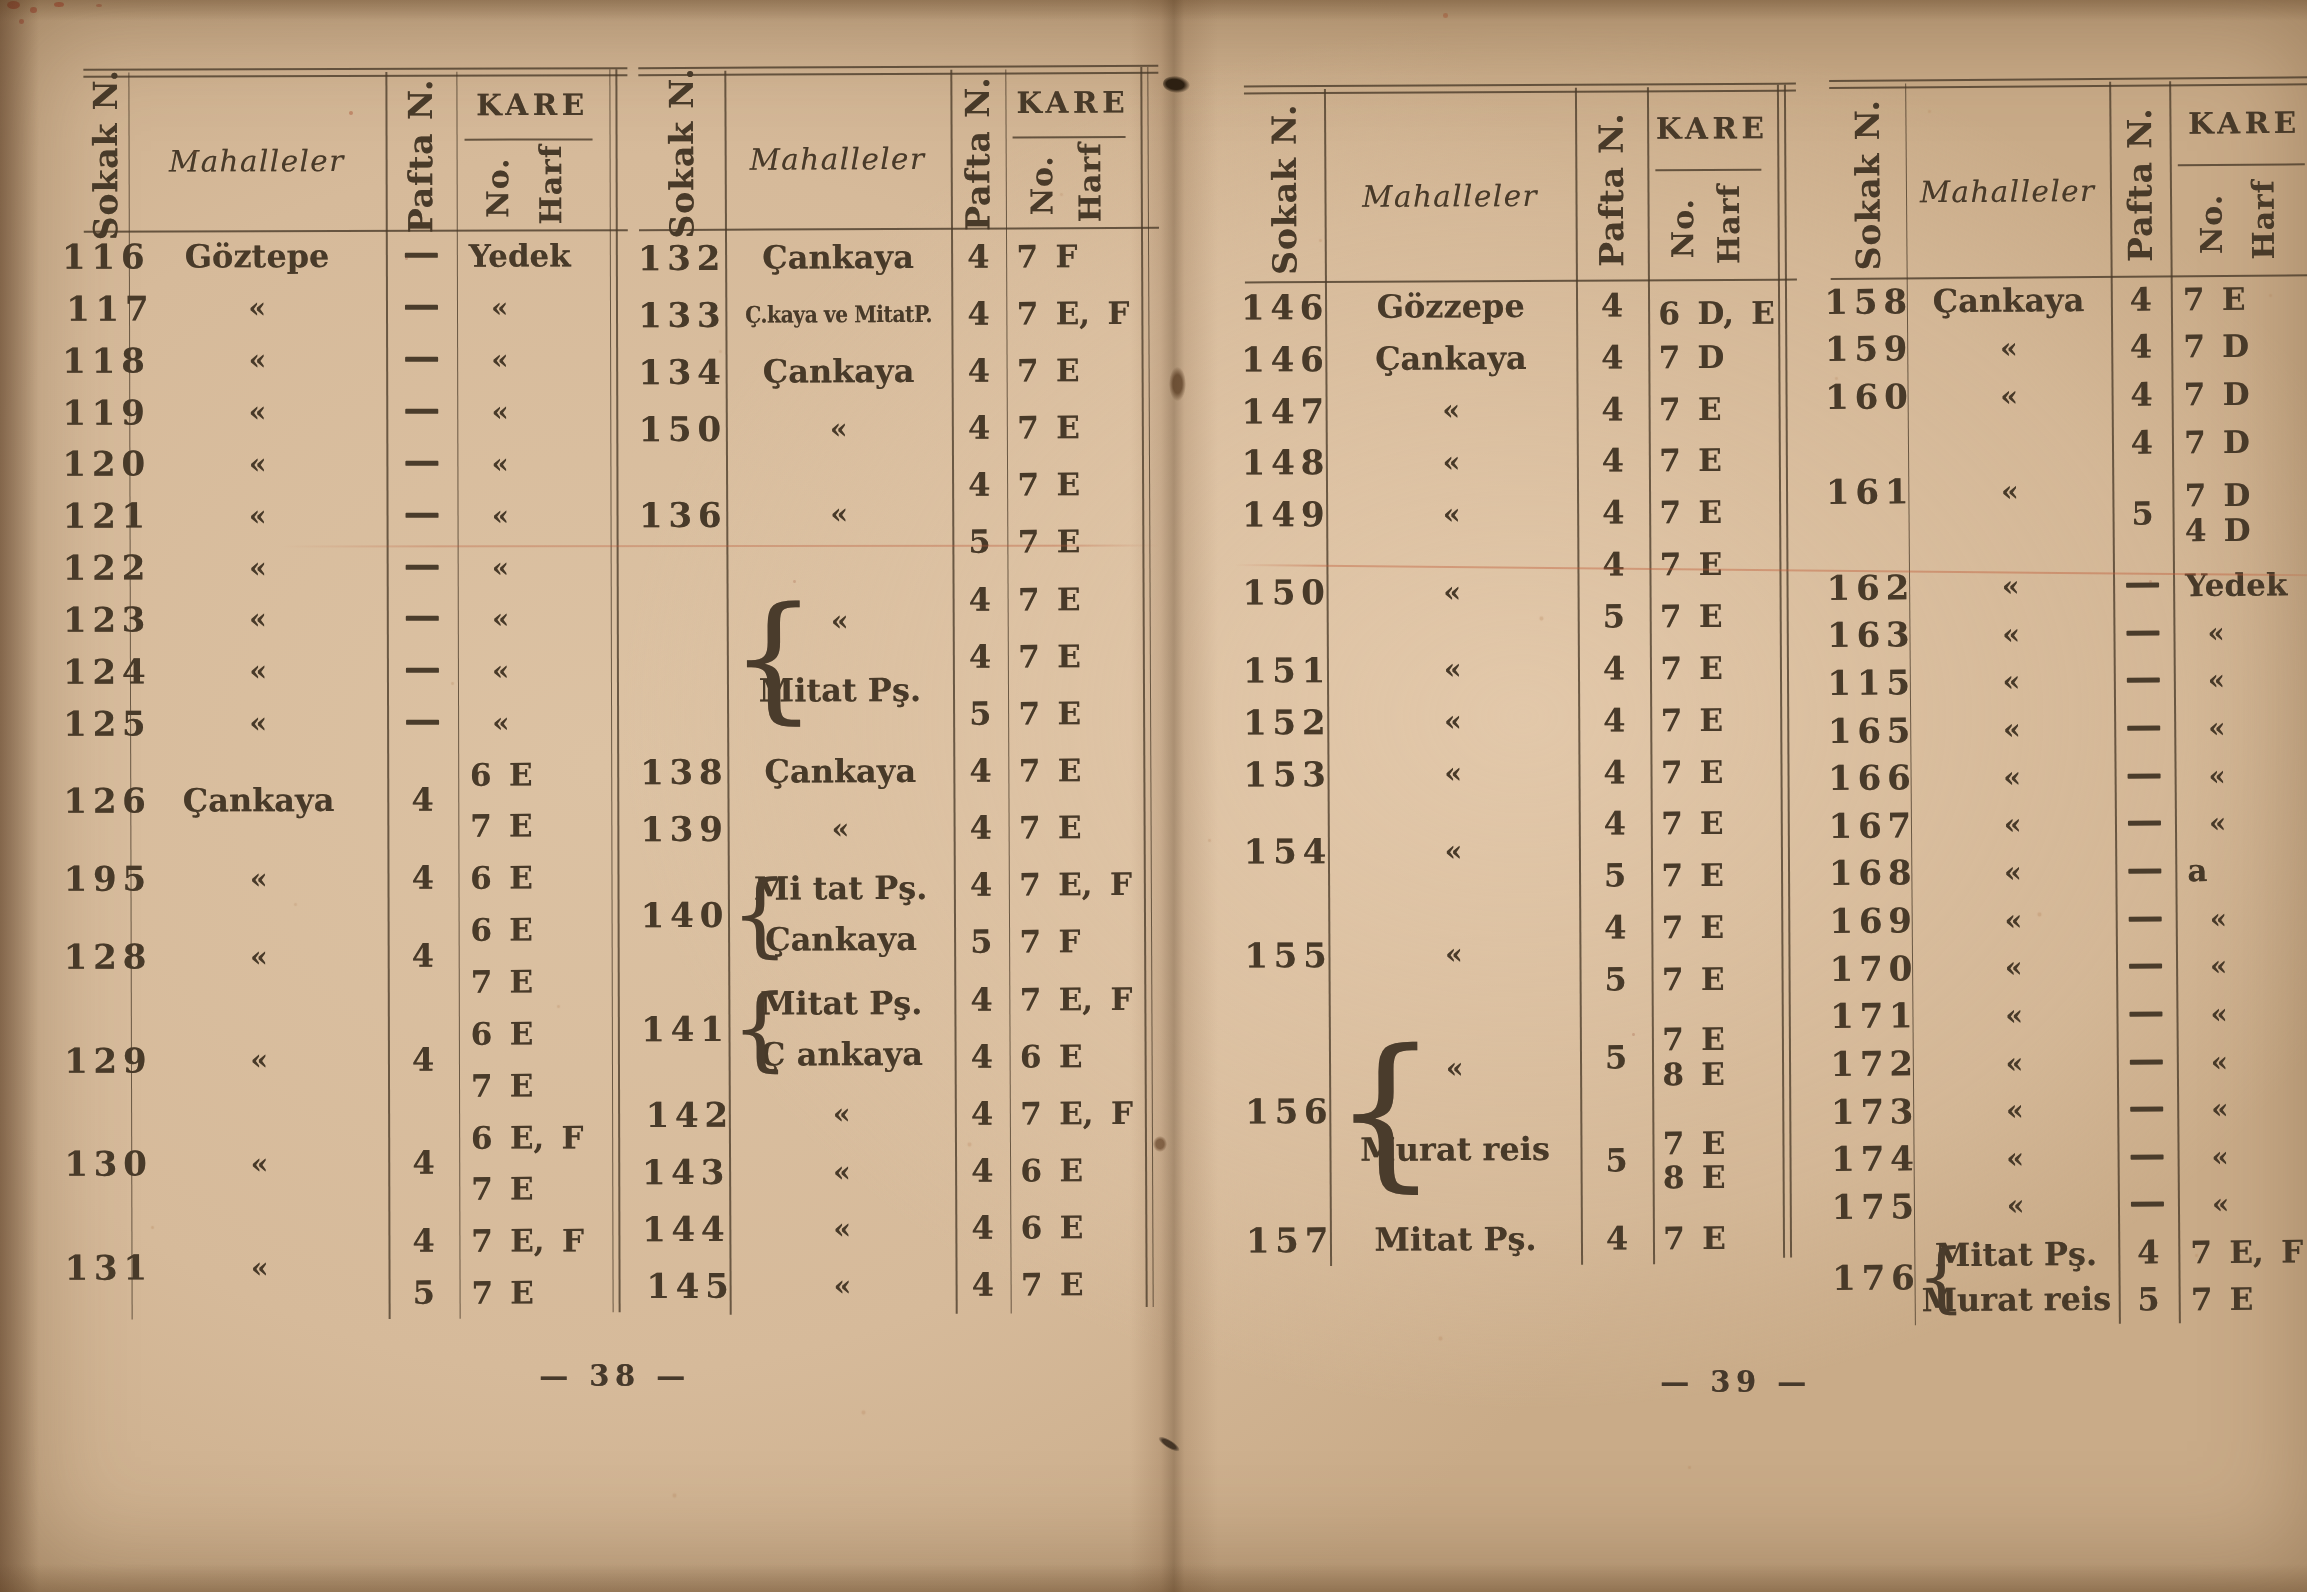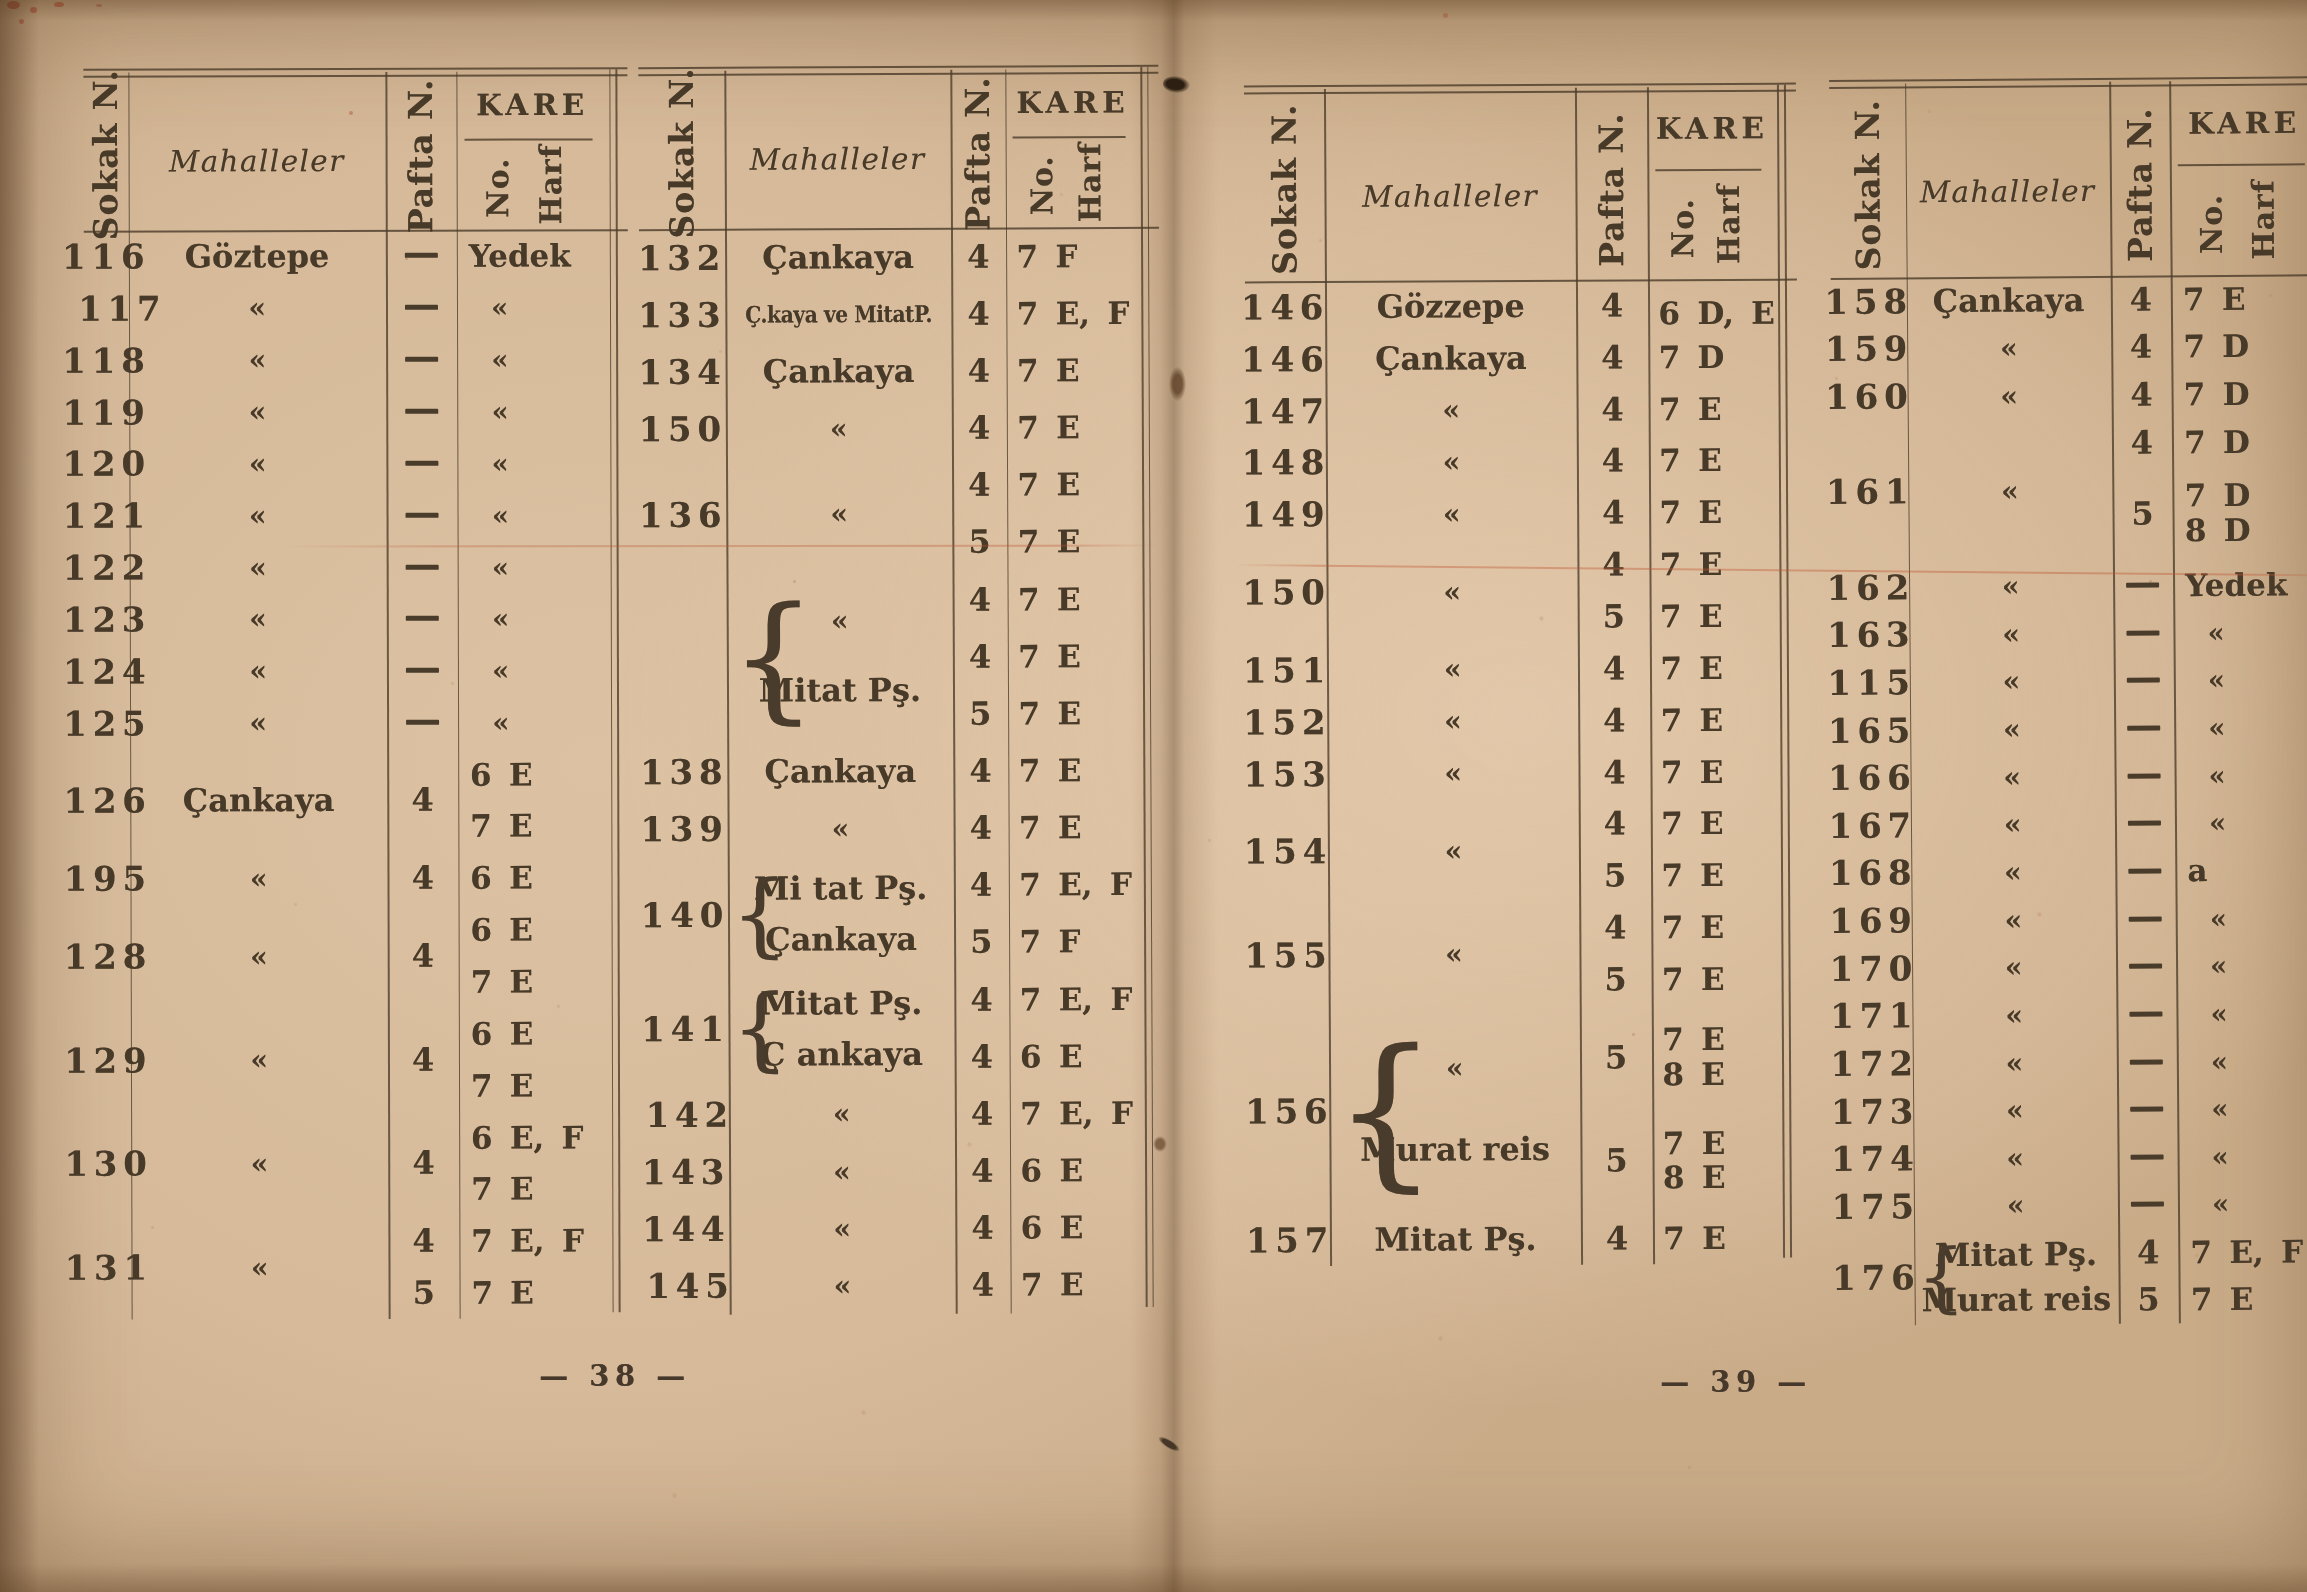--- a/index.html
+++ b/index.html
@@ -126,21 +126,21 @@
           <div class="cell paf" style="left: 55.5%; width: 13%;">
             <div class="bar"></div>
           </div>
           <div class="cell kar" style="left: 68.5%; width: 28.1%; align-items: stretch;">
             <div class="ksub" style="flex: 1 1 0px;">
               <span>Yedek</span>
             </div>
           </div>
         </div>
         <div class="row" style="flex: 1 1 0px;">
-          <div class="cell sok" style="left: 16px; width: 8.2%;">
+          <div class="cell sok" style="left: 4px; width: 8.2%;">
             <span>117</span>
           </div>
           <div class="cell mah" style="left: 8.2%; width: 47.3%; justify-content: center;">
             <span class="q">«</span>
           </div>
           <div class="cell paf" style="left: 55.5%; width: 13%;">
             <div class="bar"></div>
           </div>
           <div class="cell kar" style="left: 68.5%; width: 28.1%; align-items: stretch;">
             <div class="ksub" style="flex: 1 1 0px;">
@@ -1018,21 +1018,21 @@
             <div class="psub" style="flex: 2 1 0px;">
               <span>5</span>
             </div>
           </div>
           <div class="cell kar" style="left: 67.5%; width: 29.7%; align-items: stretch;">
             <div class="ksub" style="flex: 1 1 0px;">
               <span>7 D</span>
             </div>
             <div class="ksub" style="flex: 2 1 0px;">
               <span class="kline">7 D</span>
-              <span class="kline">8 D</span>
+              <span class="kline">4 D</span>
             </div>
           </div>
         </div>
         <div class="row" style="flex: 1 1 0px;">
           <div class="cell sok" style="left: 0px; width: 15%;">
             <span>162</span>
           </div>
           <div class="cell mah" style="left: 15%; width: 40.5%; justify-content: center;">
             <span class="q">«</span>
           </div>

